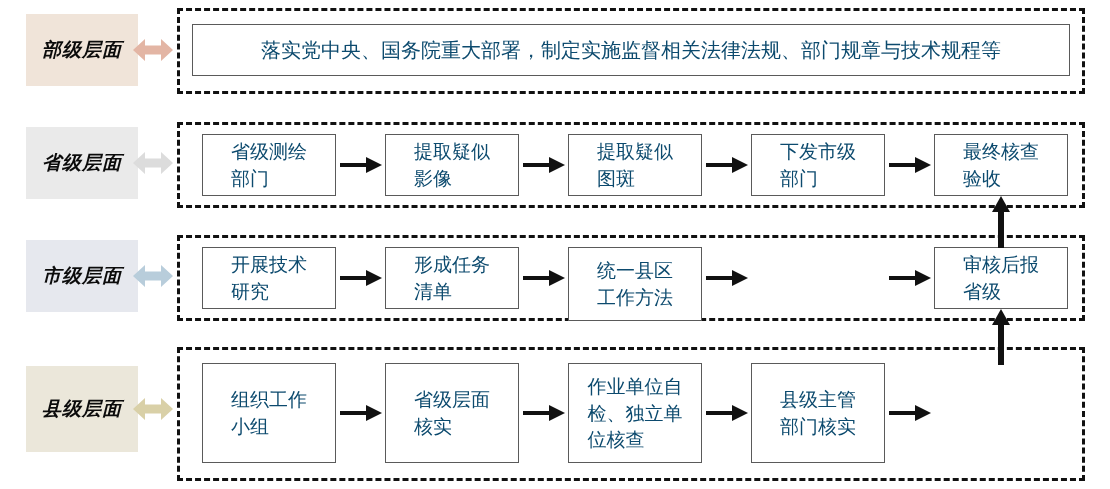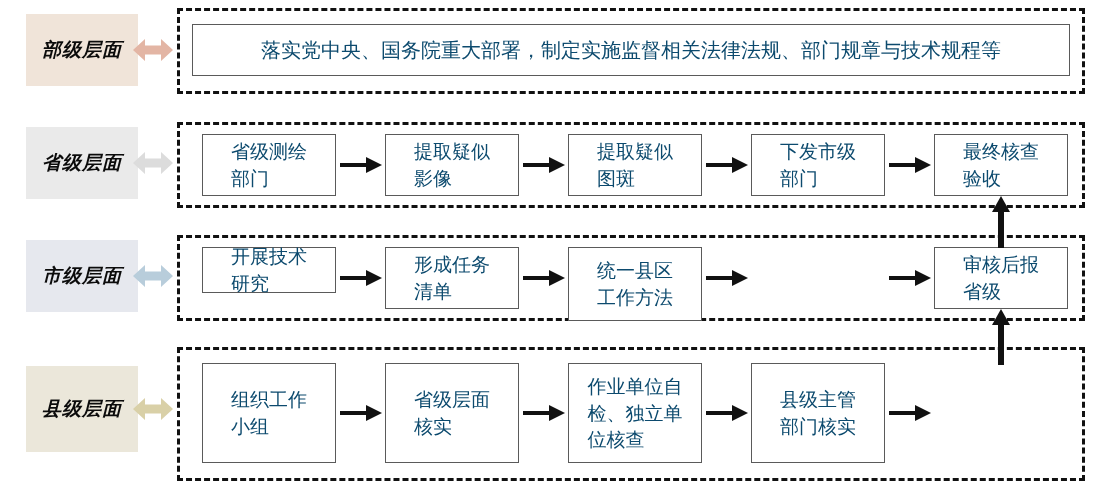--- a/index.html
+++ b/index.html
@@ -179,21 +179,21 @@
   </div>
 
   <div class="dbl-arrow" style="left:133px;top:263px;">
     <svg viewBox="0 0 40 26" preserveAspectRatio="none">
       <path d="M0 13 L12 2 L12 8.5 L28 8.5 L28 2 L40 13 L28 24 L28 17.5 L12 17.5 L12 24 Z" fill="#B8CDDB"></path>
     </svg>
   </div>
 
   <div class="group" style="left:177px;top:235px;width:908px;height:86px;"></div>
 
-  <div class="node" style="left:202px;top:247px;width:134px;height:46px;">
+  <div class="node" style="left:202px;top:247px;width:134px;height:62px;">
     <span class="node-text">开展技术
 研究</span>
   </div>
   <div class="h-arrow" style="left:340px;top:267px;width:42px;">
     <svg viewBox="0 0 42 22" preserveAspectRatio="none">
       <path d="M0 9 L26 9 L26 3 L42 11 L26 19 L26 13 L0 13 Z" fill="#111111"></path>
     </svg>
   </div>
 
   <div class="node" style="left:385px;top:247px;width:134px;height:62px;">

